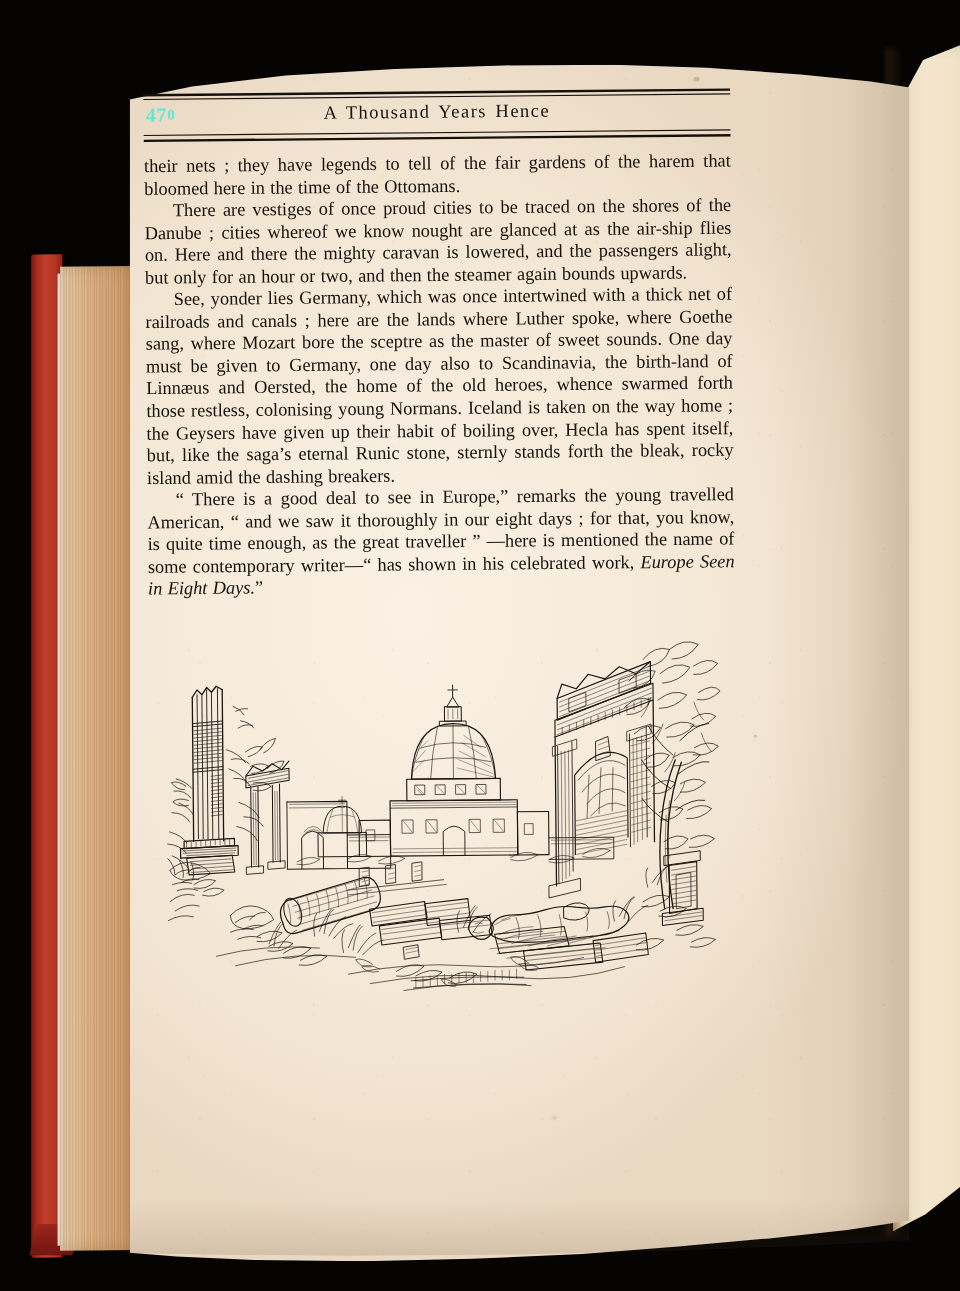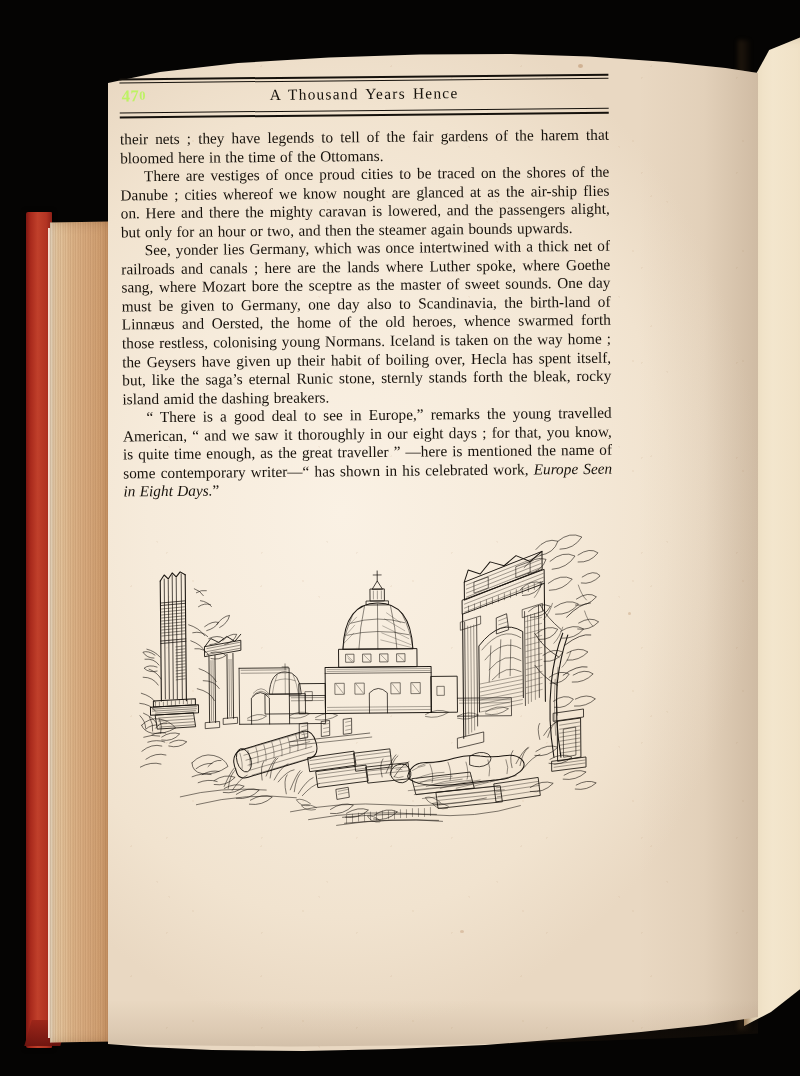--- a/index.html
+++ b/index.html
@@ -176,21 +176,21 @@
   .rule-bot-a   { top: 34px; height: 1.1px; }
   .rule-bot-b   { top: 38px; height: 2.1px; }
 
   .folio {
     position: absolute;
     left: 2px;
     top: 8px;
     font-size: 16.5px;
     font-weight: 700;
     letter-spacing: 0.6px;
-    color: #bef264;
+    color: #5eead4;
     font-family: "Liberation Serif", "DejaVu Serif", serif;
   }
   .folio .oldstyle-zero {
     font-size: 12.5px;
     vertical-align: 1.5px;
     letter-spacing: 0.2px;
   }
 
   .head-title {
     position: absolute;

